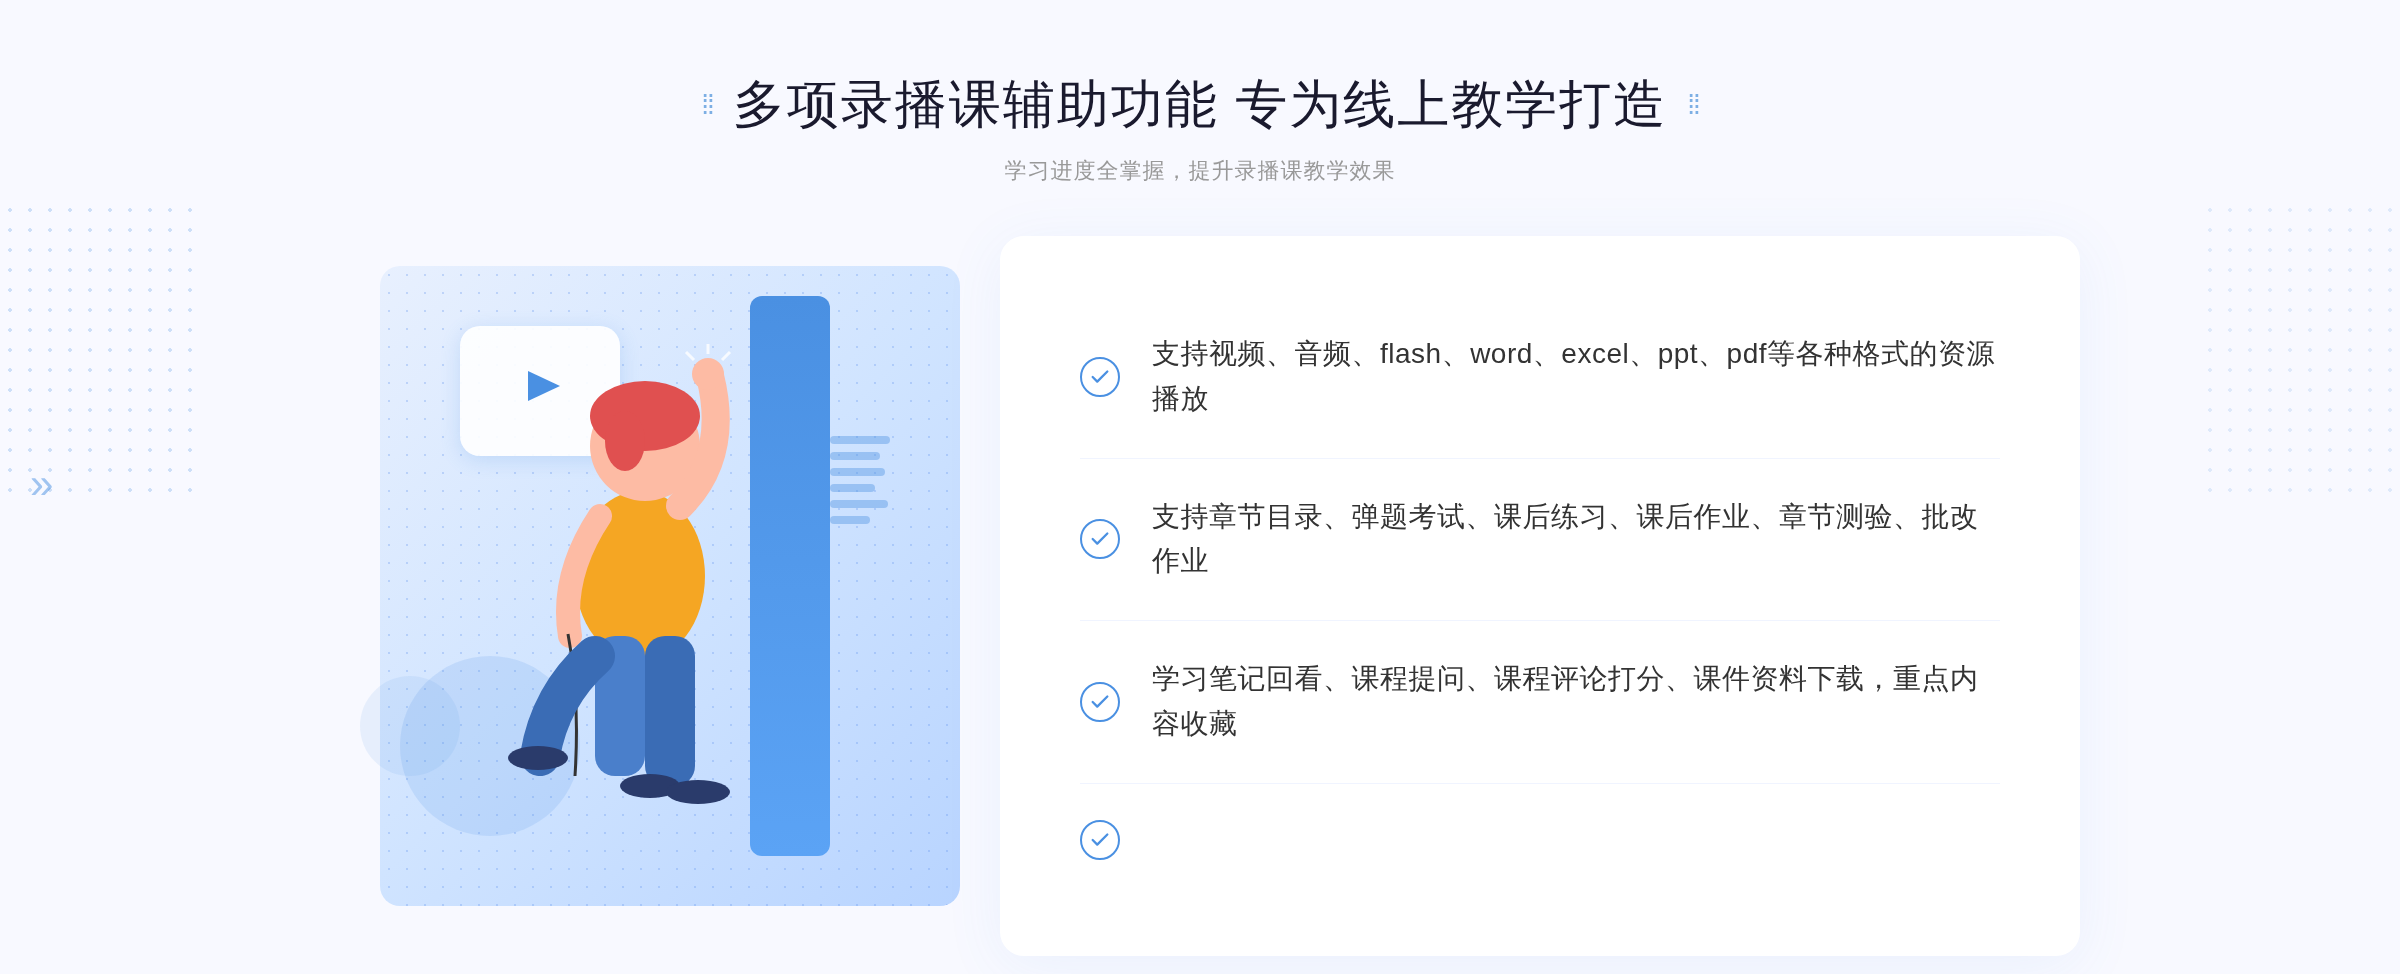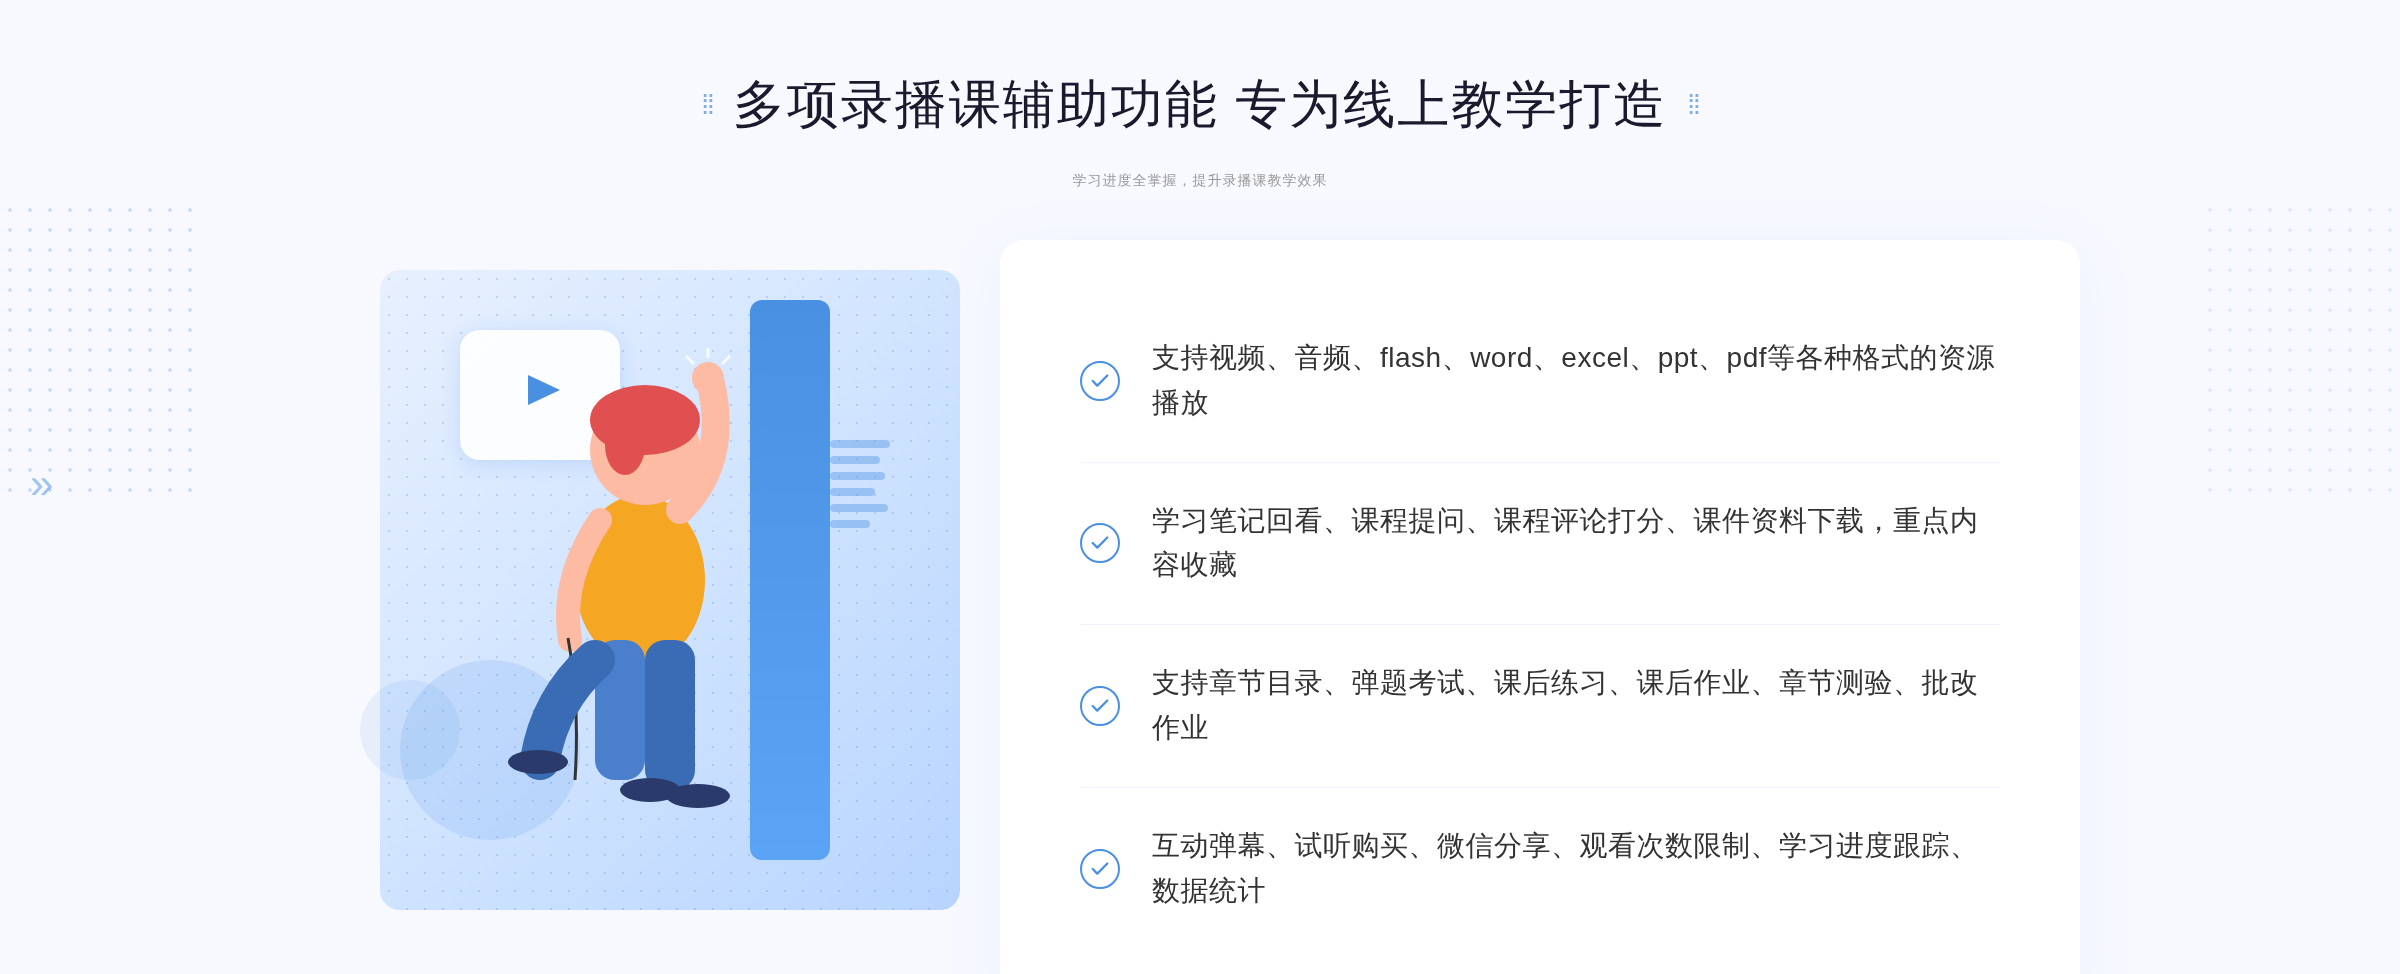--- a/index.html
+++ b/index.html
@@ -49,23 +49,23 @@
     }
 
     .main-title {
       font-size: 52px;
       font-weight: 400;
       color: #1a1a2e;
       letter-spacing: 2px;
     }
 
     .sub-title {
-      font-size: 14px;
+      font-size: 22px;
       color: #999;
-      margin-top: 32px;
+      margin-top: 16px;
       letter-spacing: 1px;
     }
 
     
     .content-area {
       display: flex;
       width: 1760px;
       margin-top: 50px;
       position: relative;
     }
@@ -355,37 +355,36 @@
         </div>
         <span class="feature-text">支持视频、音频、flash、word、excel、ppt、pdf等各种格式的资源播放</span>
       </div>
 
       <div class="feature-item">
         <div class="check-circle">
           <svg viewBox="0 0 24 24" fill="none" stroke="#4a90e2" stroke-width="2.5" stroke-linecap="round" stroke-linejoin="round">
             <polyline points="20 6 9 17 4 12"></polyline>
           </svg>
         </div>
-        <span class="feature-text">学习笔记回看、课程提问、课程评论打分、课件资料下载，重点内容收藏</span>
+        <span class="feature-text">支持章节目录、弹题考试、课后练习、课后作业、章节测验、批改作业</span>
       </div>
 
       <div class="feature-item">
         <div class="check-circle">
           <svg viewBox="0 0 24 24" fill="none" stroke="#4a90e2" stroke-width="2.5" stroke-linecap="round" stroke-linejoin="round">
             <polyline points="20 6 9 17 4 12"></polyline>
           </svg>
         </div>
-        <span class="feature-text">支持章节目录、弹题考试、课后练习、课后作业、章节测验、批改作业</span>
+        <span class="feature-text">学习笔记回看、课程提问、课程评论打分、课件资料下载，重点内容收藏</span>
       </div>
 
       <div class="feature-item">
         <div class="check-circle">
           <svg viewBox="0 0 24 24" fill="none" stroke="#4a90e2" stroke-width="2.5" stroke-linecap="round" stroke-linejoin="round">
             <polyline points="20 6 9 17 4 12"></polyline>
           </svg>
         </div>
-        <span class="feature-text">互动弹幕、试听购买、微信分享、观看次数限制、学习进度跟踪、数据统计</span>
       </div>
 
     </div>
   </div>
 
 </div>
 
 </body></html>

